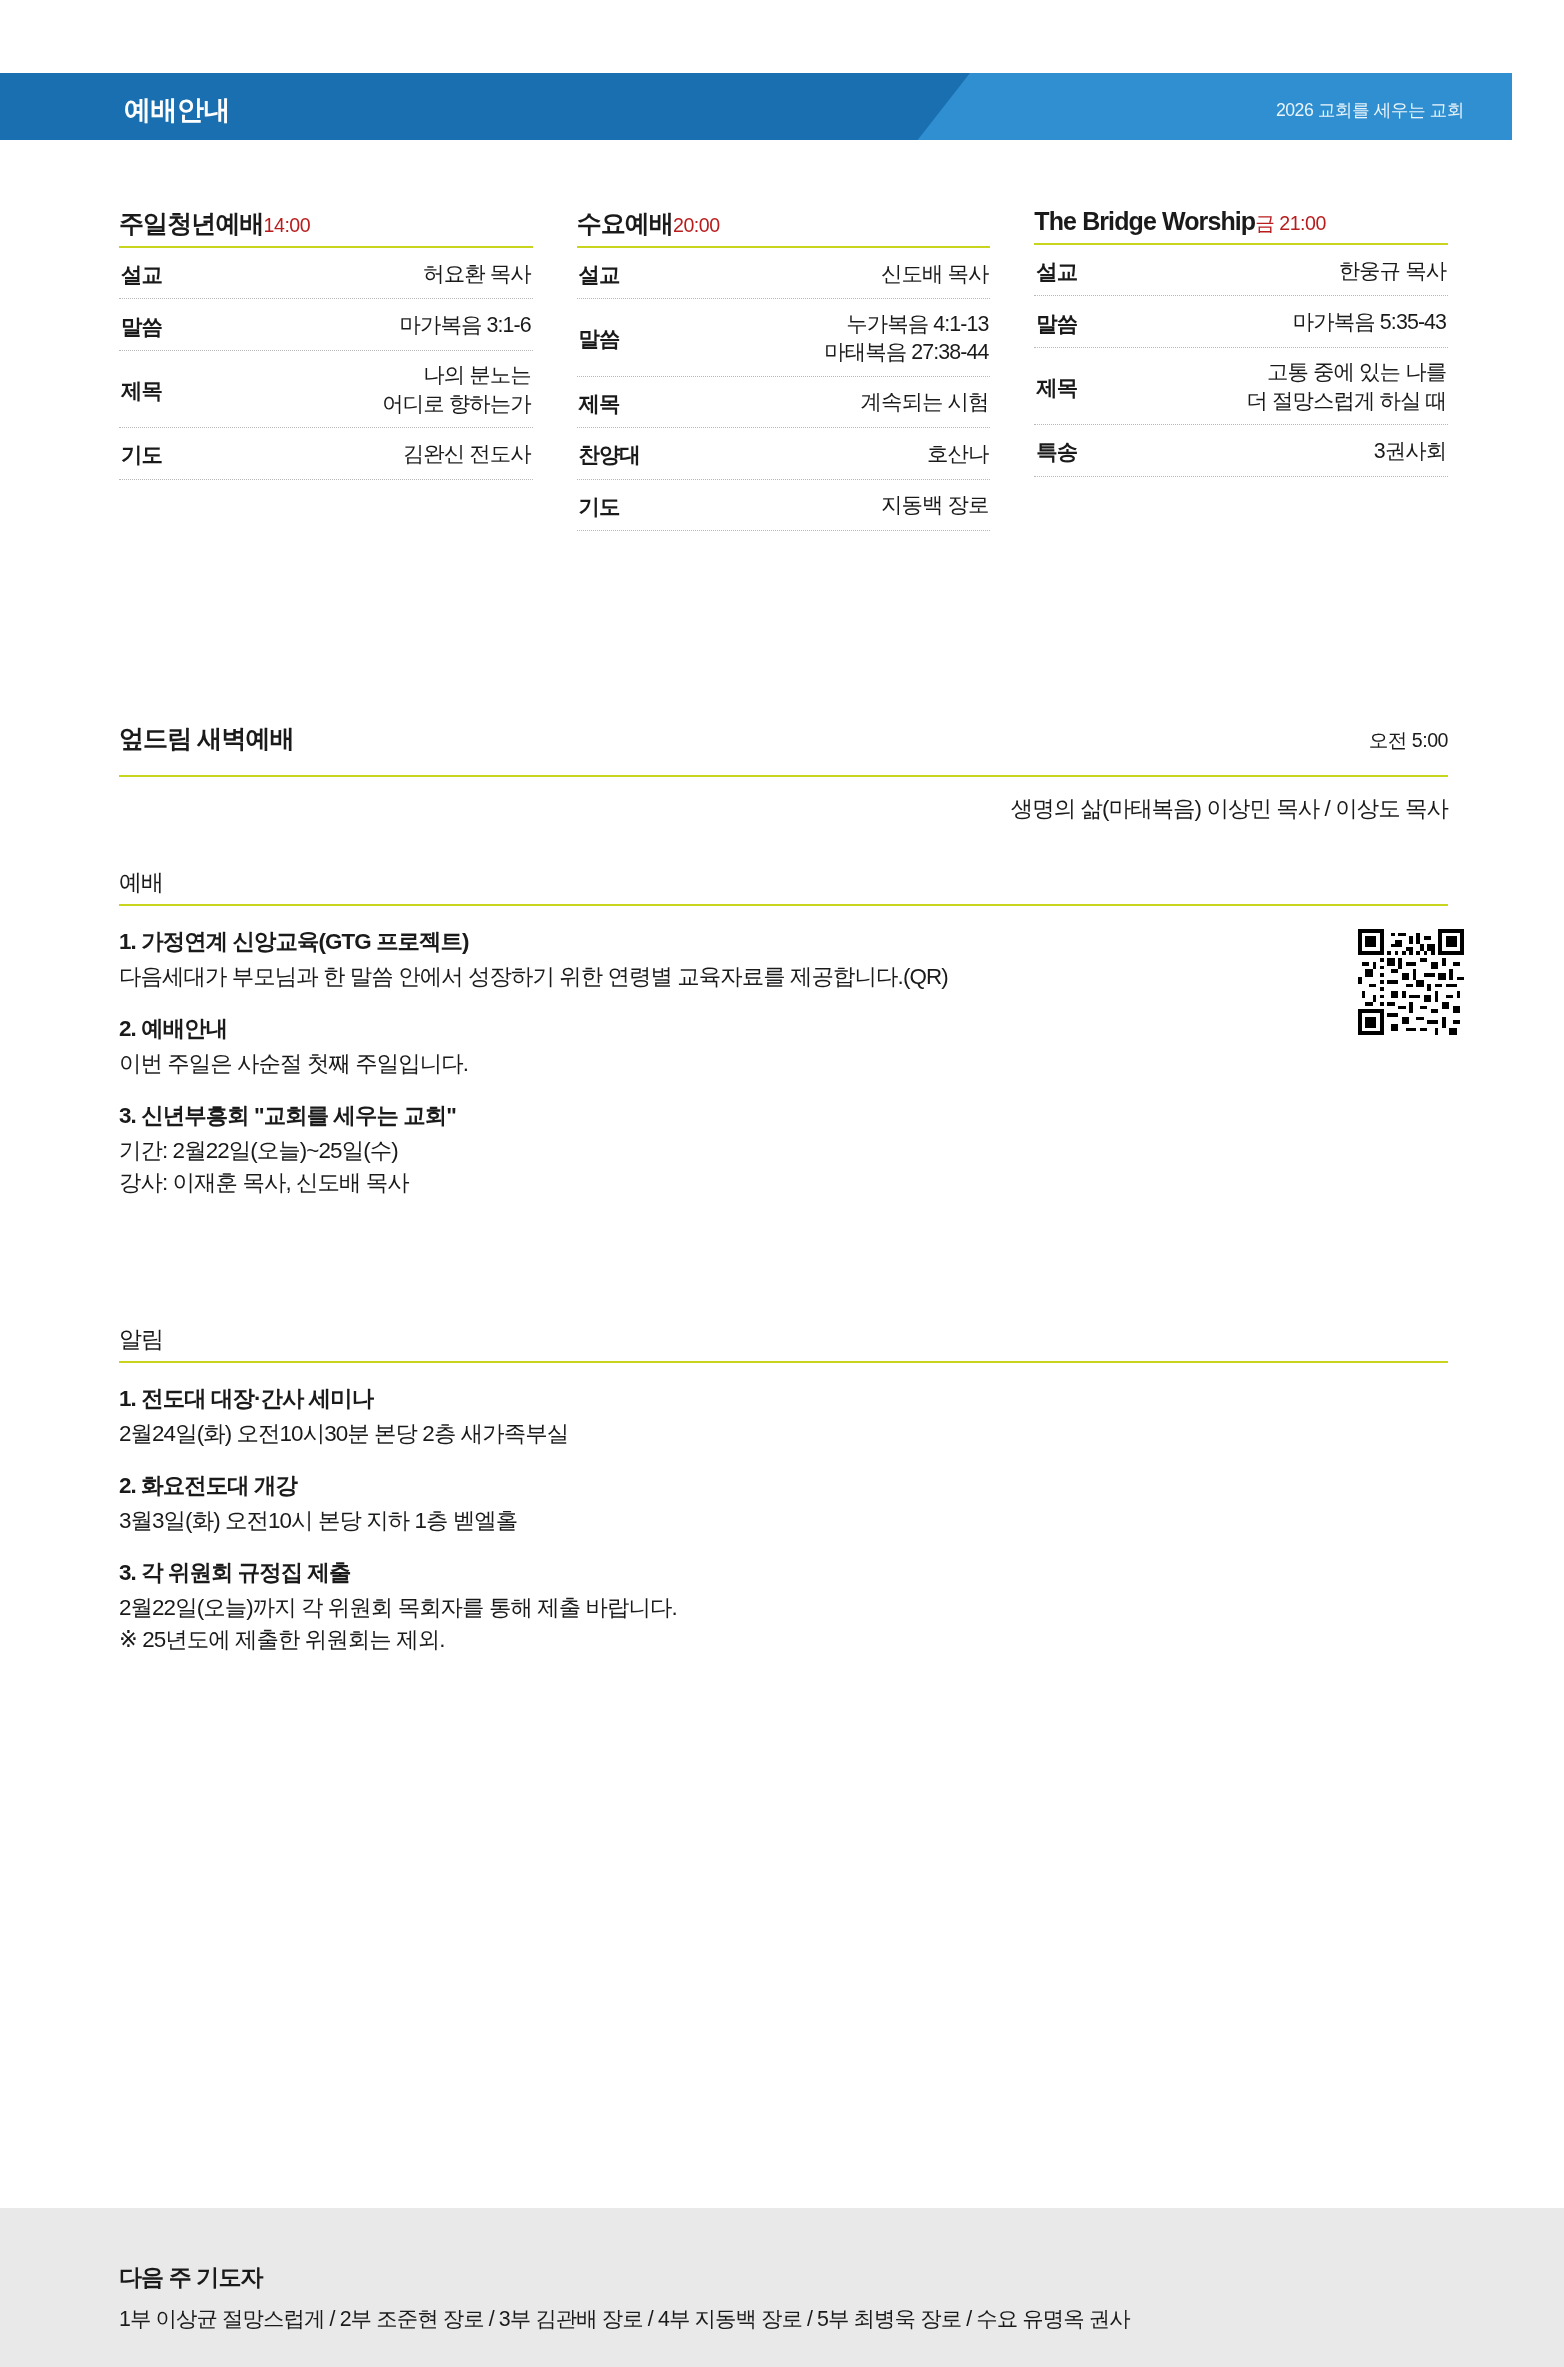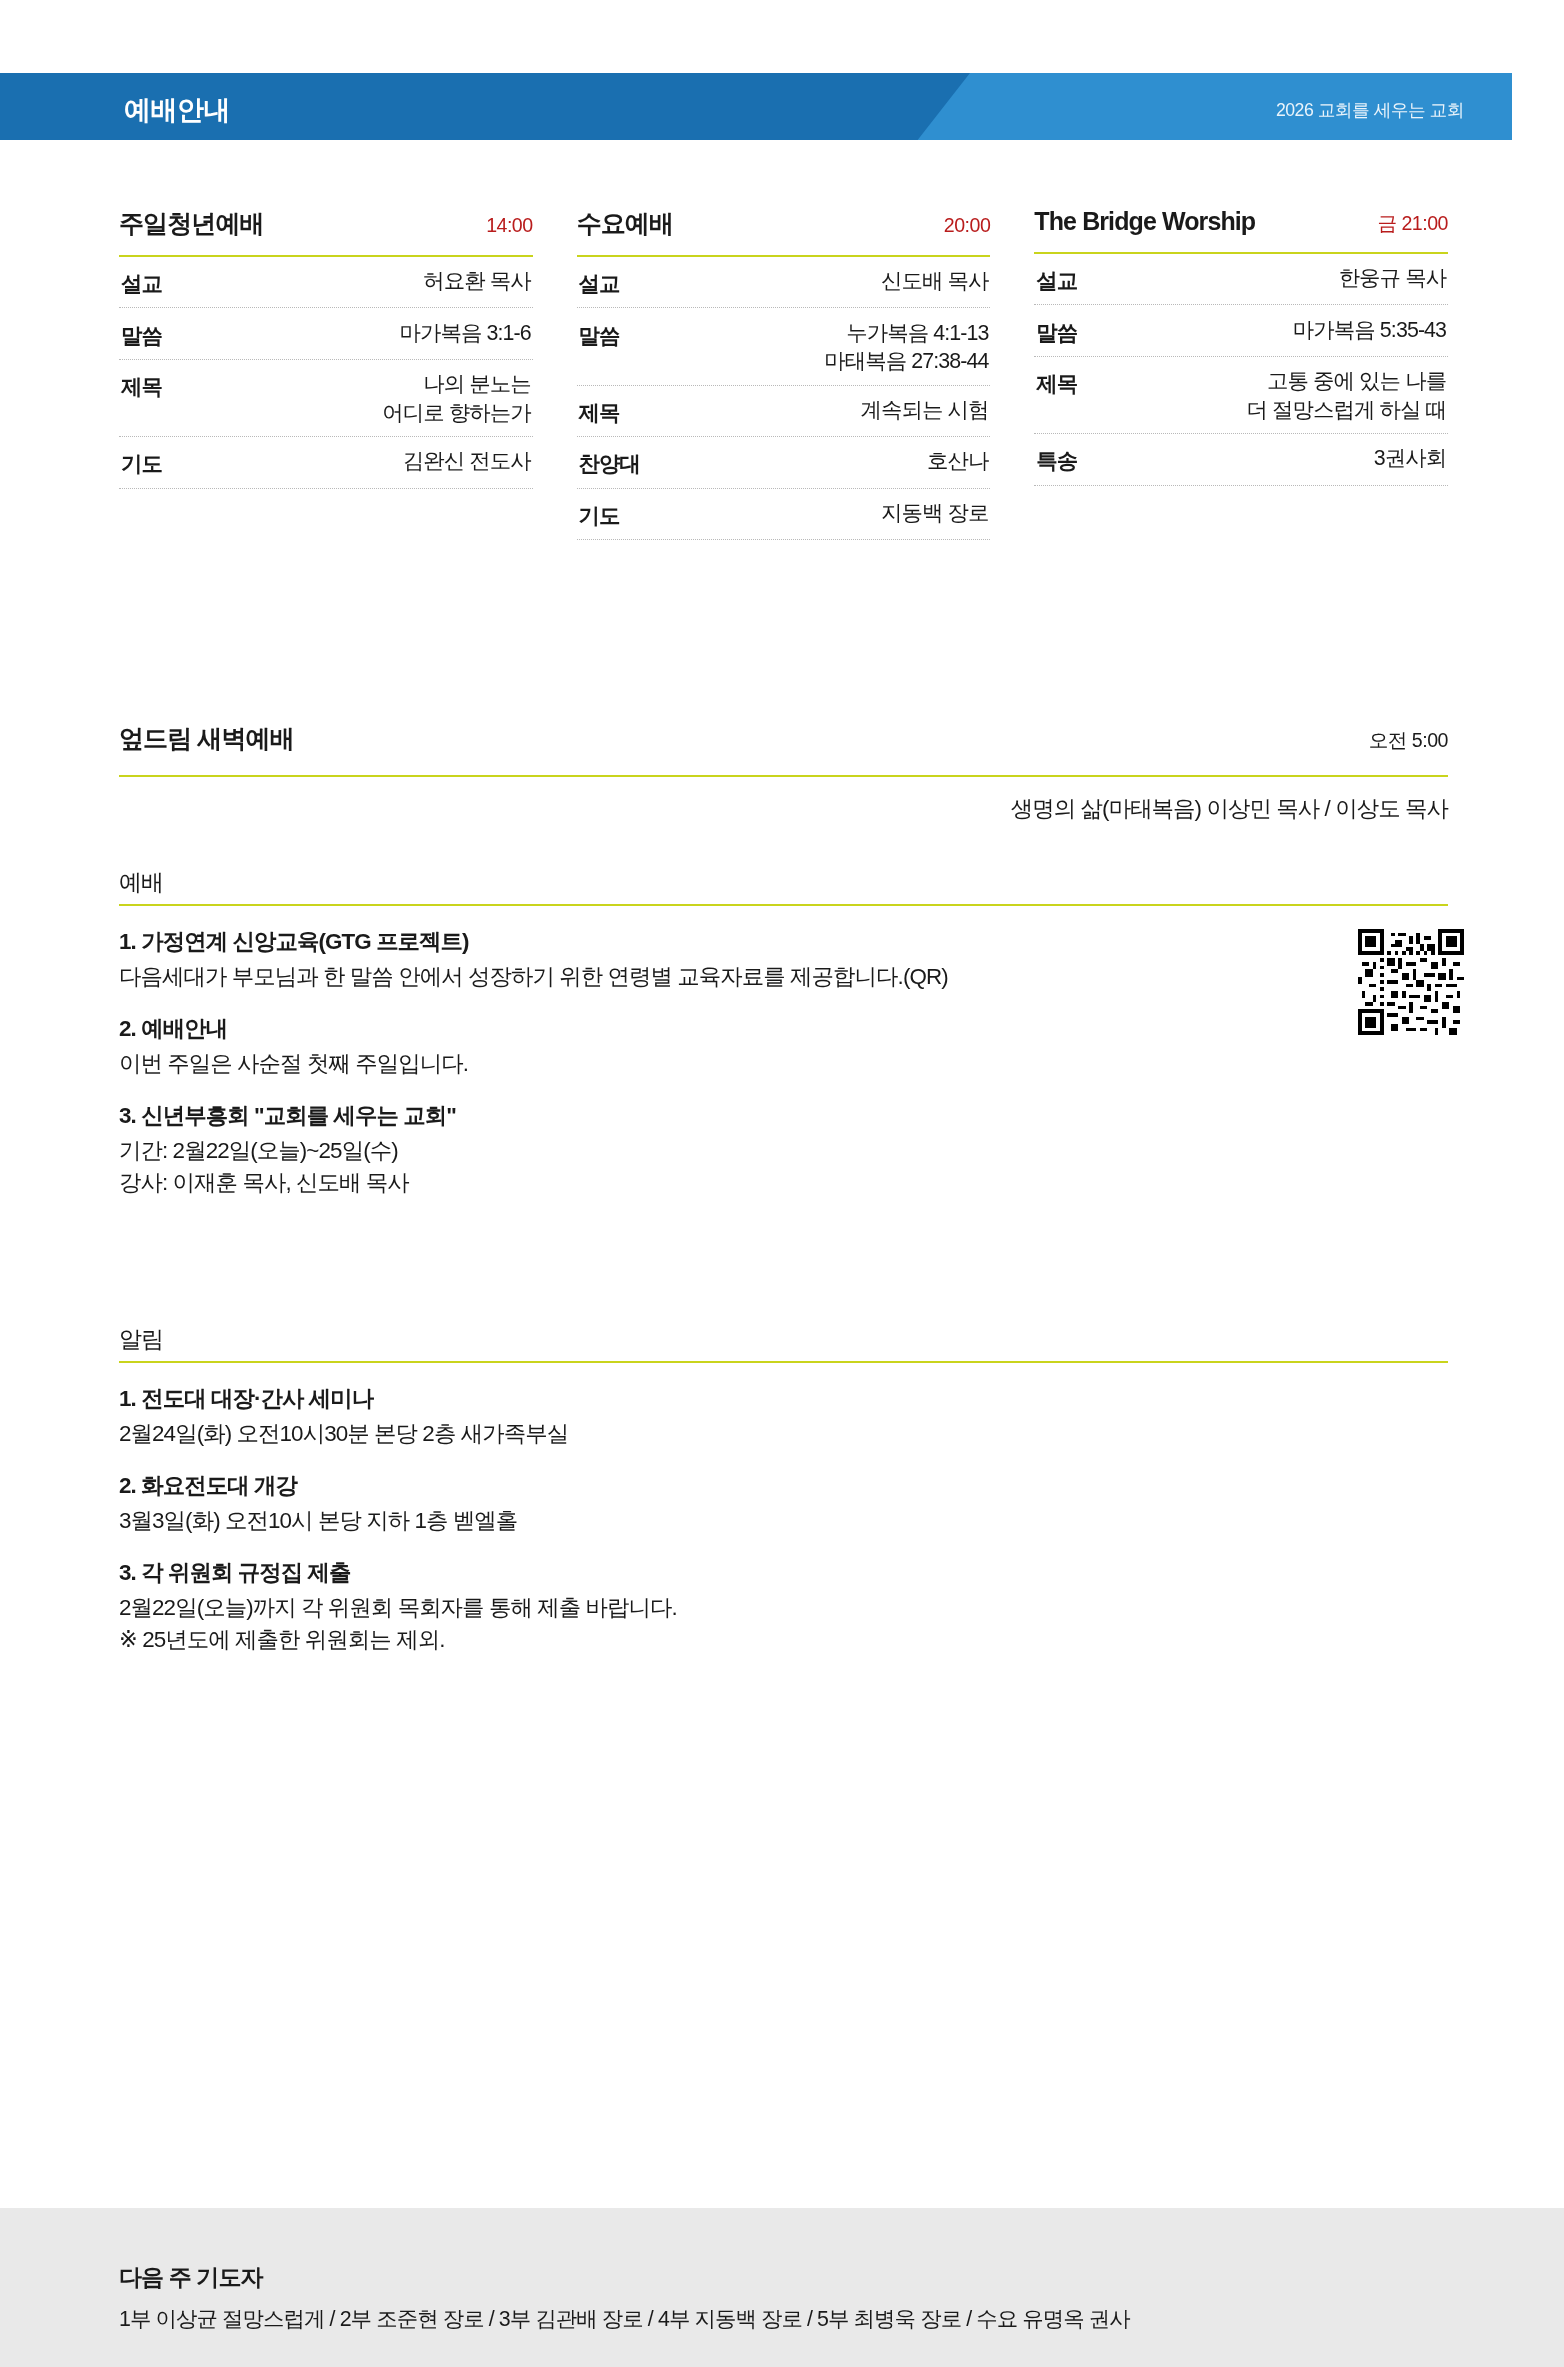--- a/index.html
+++ b/index.html
@@ -57,37 +57,36 @@
     position: absolute;
     top: 207px; left: 119px;
     width: 1329px;
     display: flex;
     gap: 44px;
   }
   .svc-col { width: 414px; }
   .svc-head {
     display: flex;
     align-items: baseline;
-    justify-content: space-between;
     border-bottom: 2.8px solid #c9d41c;
-    padding-bottom: 15px;
+    padding-bottom: 6px;
   }
   .svc-name {
     font-size: 25px;
     font-weight: bold;
     letter-spacing: -0.9px;
   }
   .svc-time {
     font-size: 19.6px;
     color: #b91c1c;
     letter-spacing: -0.5px;
   }
   .svc-row {
     display: flex;
-    align-items: flex-start;
+    align-items: center;
     justify-content: space-between;
     border-bottom: 1.9px dotted #b9b9b9;
     padding: 10.3px 1.9px 9.3px 1.9px;
     min-height: 48px;
   }
   .svc-row:last-child { }
   .svc-label {
     font-size: 21.4px;
     font-weight: bold;
     letter-spacing: -0.9px;

